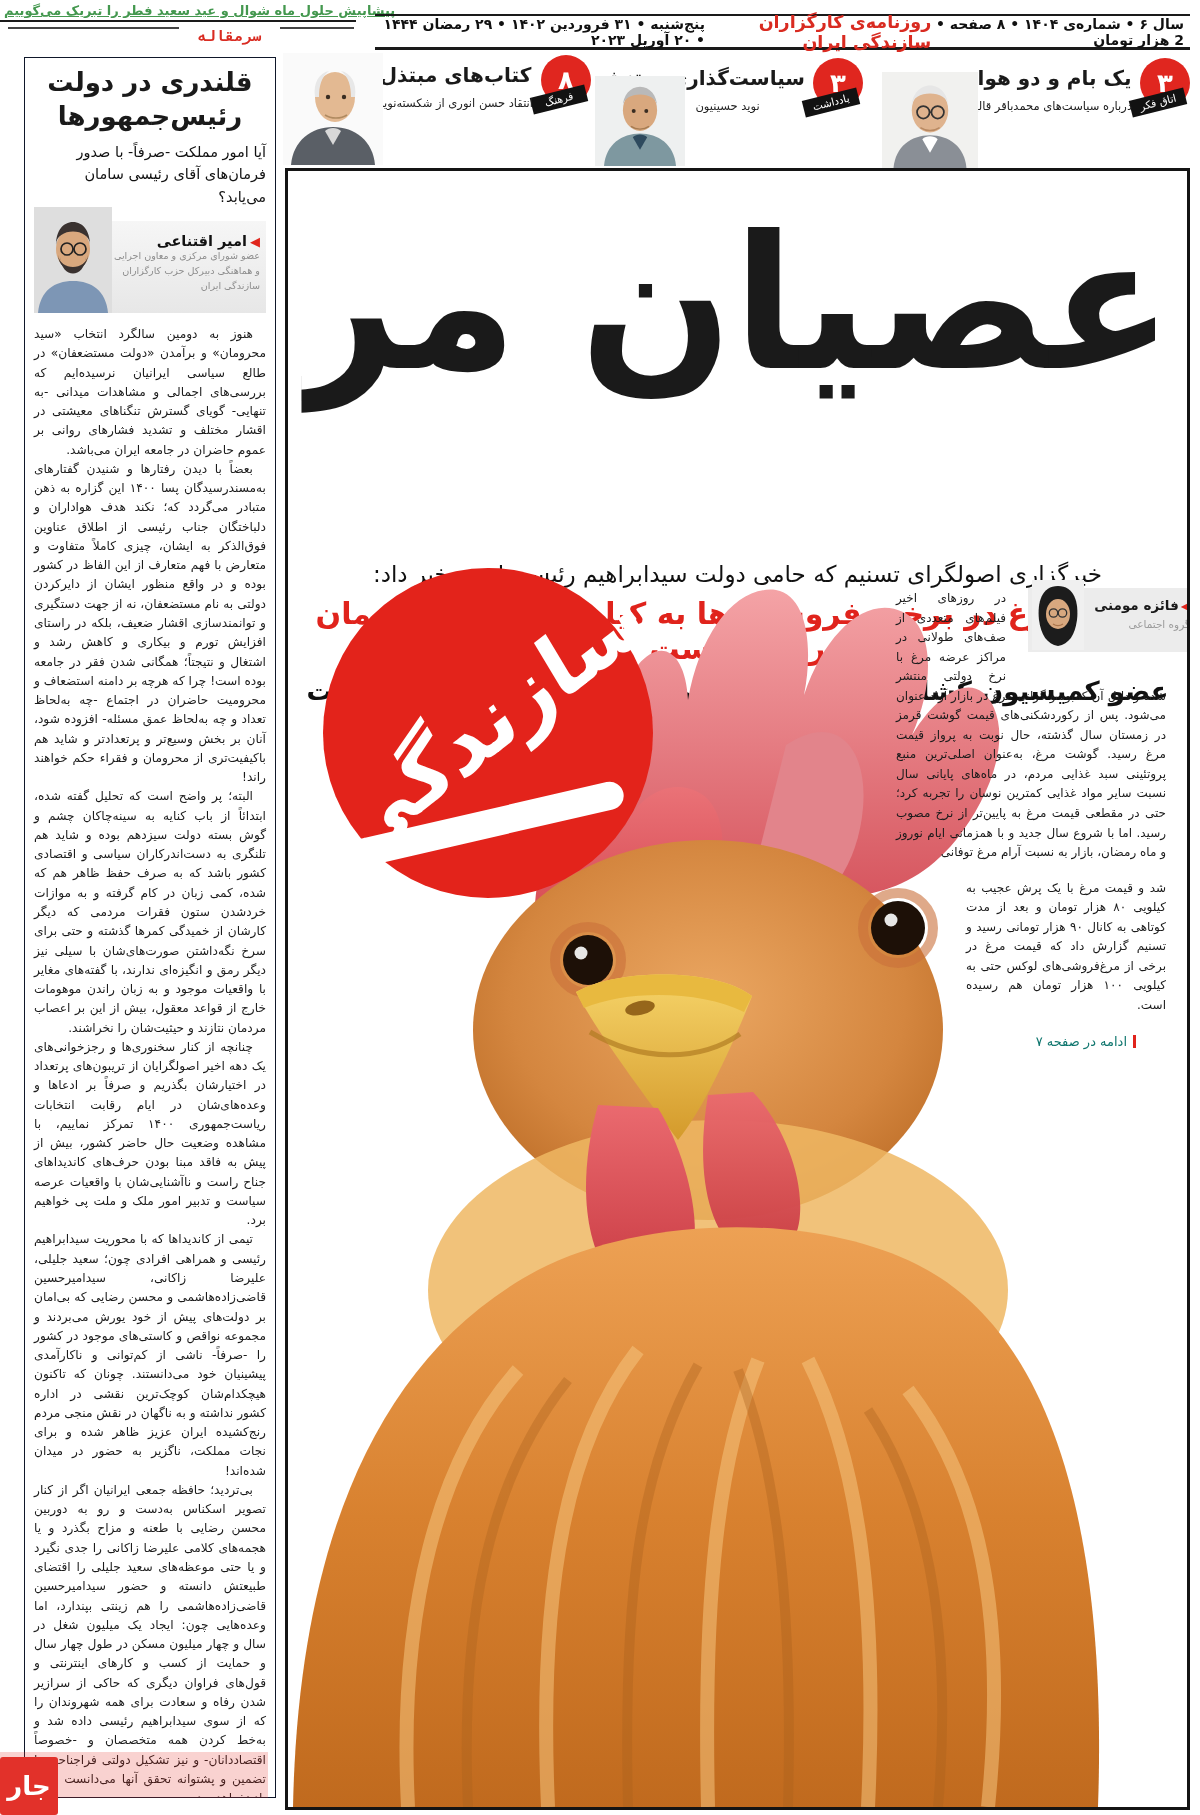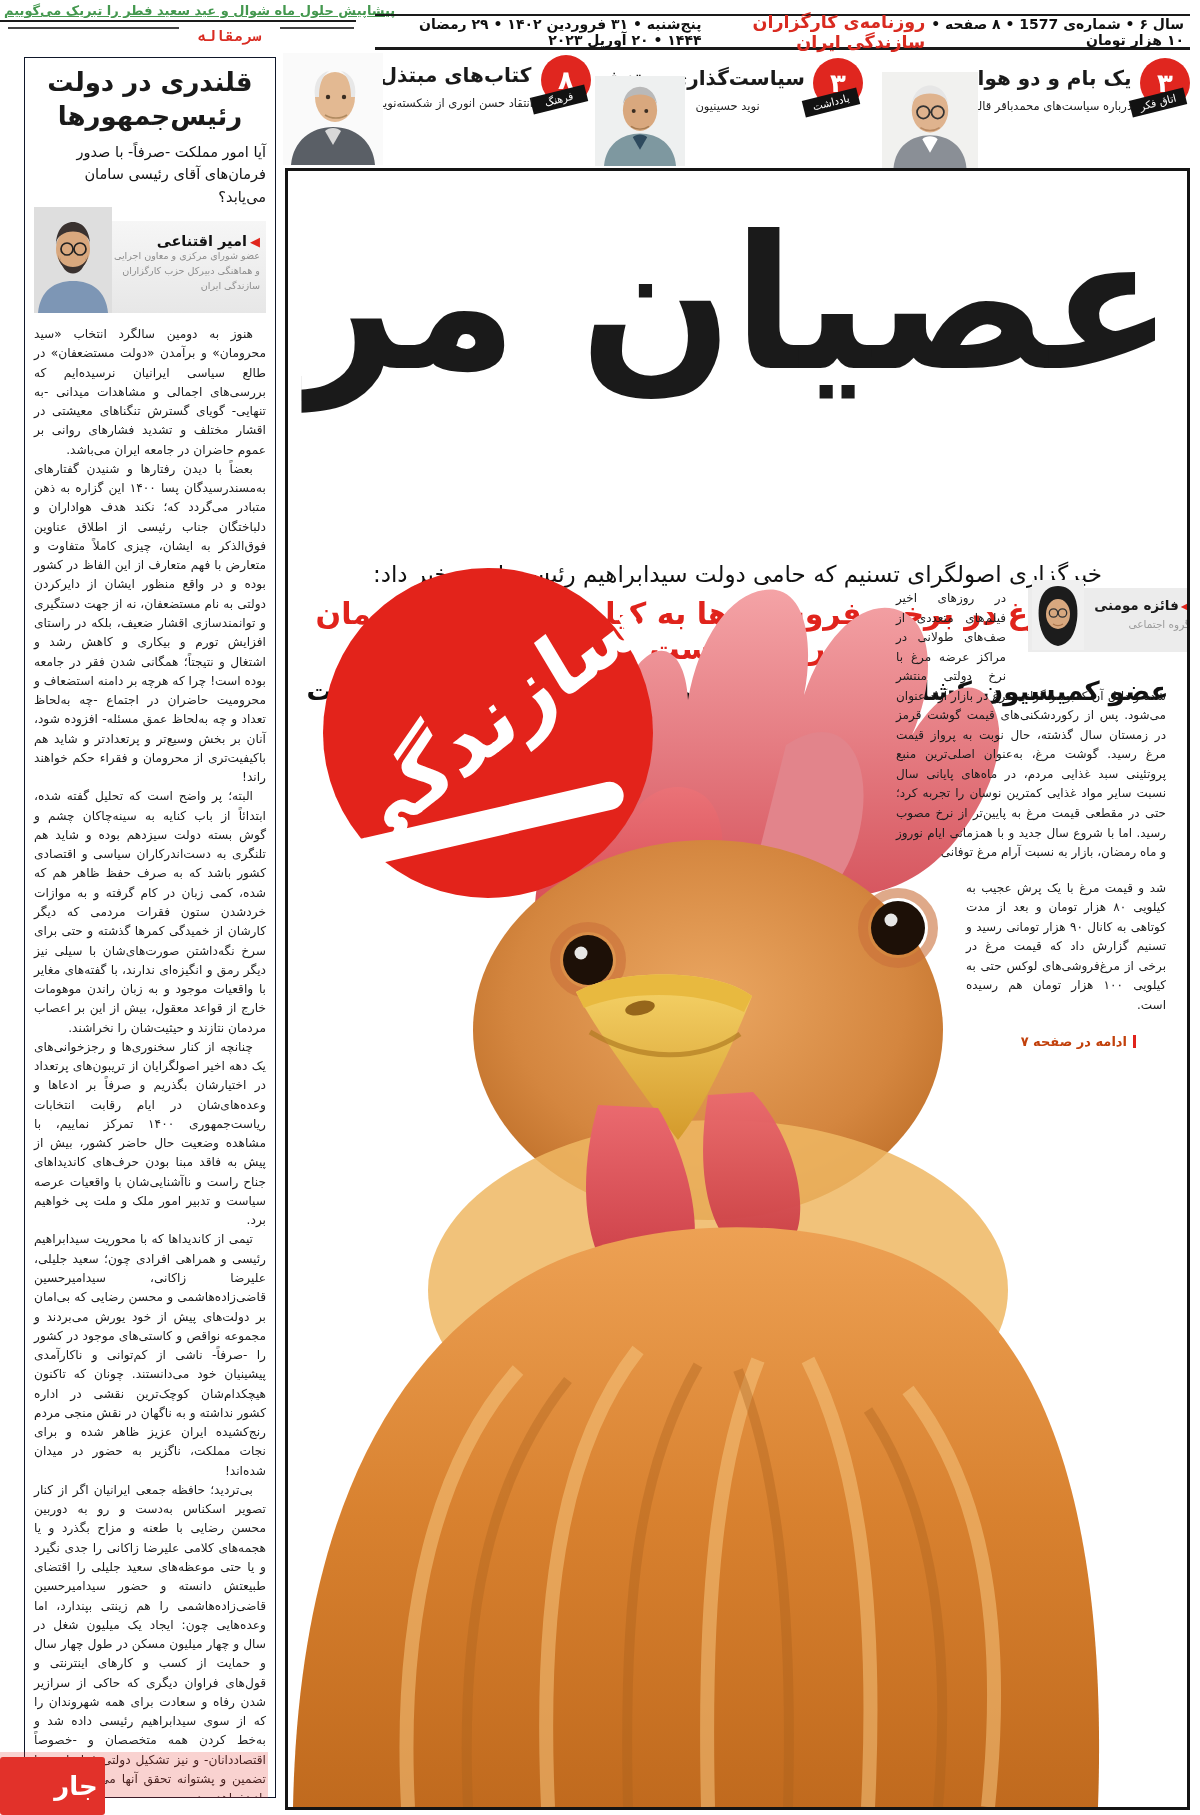--- a/index.html
+++ b/index.html
@@ -72,44 +72,44 @@
   .reporter-photo{position:absolute;left:4px;top:-8px;width:52px;height:70px;}
   .reporter-meta{position:absolute;right:5px;top:9px;text-align:right;}
   .reporter-name{font-size:13.5px;font-weight:bold;}
   .reporter-name .diamond{color:#e0251c;font-size:12px;margin-left:2px;}
   .reporter-group{font-size:10.5px;color:#9b9b9b;margin-top:5px;}
   .article{position:absolute;left:592px;top:402px;width:302px;z-index:2;font-size:12px;
            line-height:1.63;text-align:justify;color:#1b1b1b;}
   .article p{margin:16px;}
   .rep-gap{float:right;width:160px;height:86px;}
   .article .p2{padding-left:70px;box-sizing:border-box;}
-  .continue{padding-right:46px;font-size:13px;color:#c2410c;font-weight:bold;}
+  .continue{padding-right:46px;font-size:13px;color:#0f766e;}
   .red-bar{display:inline-block;width:3px;height:13px;background:#e0231c;margin-left:6px;
            vertical-align:-2px;}
   
   .wm-band{position:absolute;left:0;top:1752px;width:268px;height:46px;background:rgba(226,49,40,.22);z-index:6;}
   .wm-box{position:absolute;left:0;top:1757px;width:58px;height:58px;background:#e2312a;color:#fff;
           font-size:26px;font-weight:bold;display:flex;align-items:center;justify-content:center;
-          border-radius:3px;z-index:7;padding-left:47px;}
+          border-radius:3px;z-index:7;}
 </style>
 </head>
 <body>
 
 <div id="page">
 
   <div class="greeting">پیشاپیش حلول ماه شوال و عید سعید فطر را تبریک می‌گوییم</div>
   <div class="greeting-rule"></div>
   <div class="ed-label-row">
     <span class="rule r-short"></span>
     <span class="ed-label">سرمقاله</span>
     <span class="rule r-long"></span>
   </div>
 
   <div class="masthead">
-    <div class="issue-info">سال ۶ • شماره‌ی 1577 • ۸ صفحه • ۱۰ هزار تومان</div>
+    <div class="issue-info">سال ۶ • شماره‌ی ۱۴۰۴ • ۸ صفحه • 2 هزار تومان</div>
     <div class="paper-name">روزنامه‌ی کارگزاران سازندگی ایران</div>
     <div class="date-info">پنج‌شنبه • ۳۱ فروردین ۱۴۰۲ • ۲۹ رمضان ۱۴۴۴ • ۲۰ آوریل ۲۰۲۳</div>
   </div>
 
   <div class="teaser t1">
     <div class="badge">
       <div class="badge-circle">۳</div>
       <div class="badge-ribbon">اتاق فکر</div>
     </div>
     <div class="t-text">

